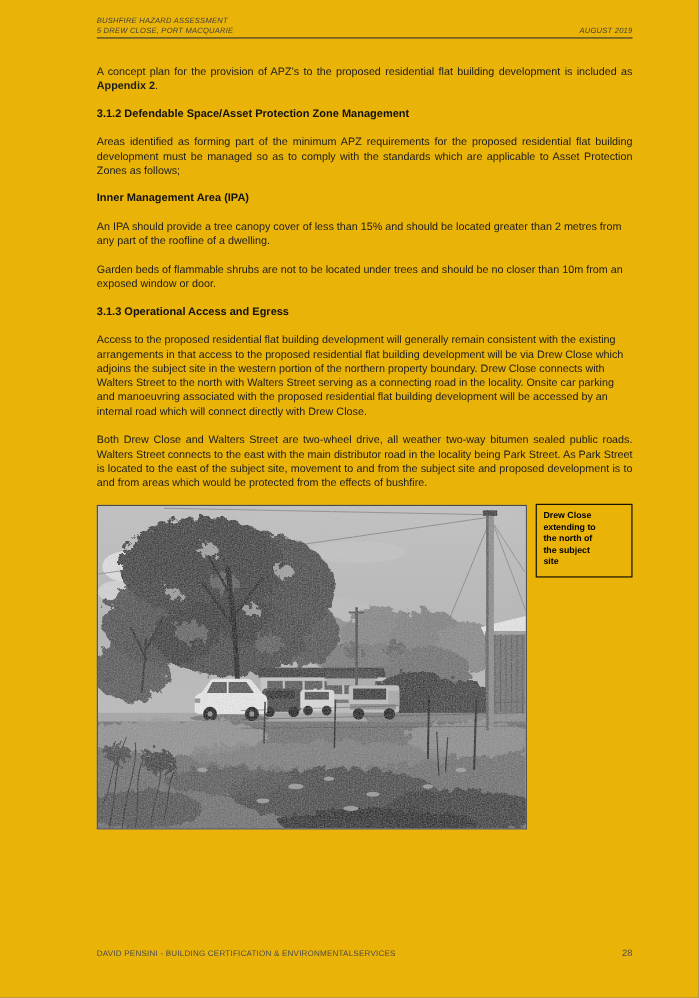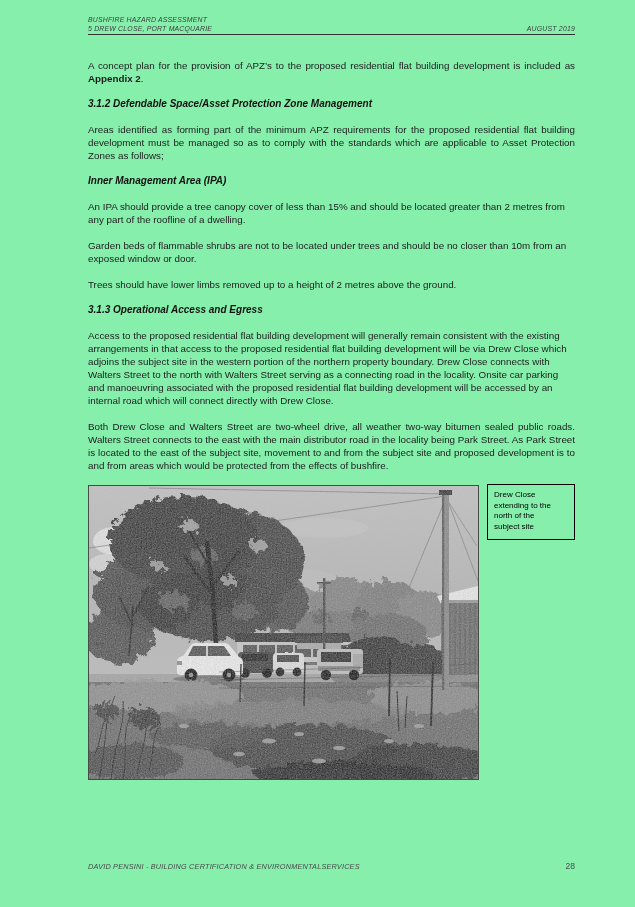--- a/index.html
+++ b/index.html
@@ -1,54 +1,54 @@
 <!DOCTYPE html>
 <html><head>
 <meta charset="utf-8">
 <style>
   html,body{margin:0;padding:0;background:#808080;}
   .page{
     position:relative;
     width:635px;height:907px;
-    background:#86efac;
+    background:#eab308;
     font-family:"Liberation Sans","DejaVu Sans",sans-serif;
     color:#1c1c1c;
     box-sizing:border-box;
     padding:16px 60px 0 88px;
     overflow:hidden;
   }
   
   .hdr{font-size:6.9px;font-style:italic;color:#3d3d3d;letter-spacing:.2px;}
   .hdr-line1{margin-bottom:2px;}
   .hdr-row2{display:flex;justify-content:space-between;border-bottom:1px solid #333;padding-bottom:2px;}
   
   .main{margin-top:24px;}
   p{font-size:9.8px;line-height:13px;margin:0 0 13px 0;}
   .justify{text-align:justify;}
   .ital{}
-  .h-sec{font-size:10px;font-weight:bold;font-style:italic;margin:0 0 14px 0;color:#111;}
+  .h-sec{font-size:10px;font-weight:bold;margin:0 0 14px 0;color:#111;}
   b,strong{font-weight:bold;}
   
   .photo-row{display:flex;align-items:flex-start;margin-top:0;}
   .photo-frame{width:391px;height:295px;border:1px solid #4a4a4a;box-sizing:border-box;overflow:hidden;background:#b8b8b8;flex:0 0 auto;}
   .photo-frame svg{display:block;}
   .callout{
     margin-left:8px;margin-top:-1px;
     width:78px;
     border:1.5px solid #000;
     padding:5px 22px 7px 6px;
-    font-size:8px;font-weight:normal;line-height:10.5px;color:#000;
+    font-size:8px;font-weight:bold;line-height:10.5px;color:#000;
   }
   
   .footer{
     position:absolute;left:88px;right:60px;top:861px;
     display:flex;justify-content:space-between;align-items:baseline;
     color:#4a4a4a;
   }
-  .footer-left{font-size:7.3px;font-style:italic;letter-spacing:.2px;}
+  .footer-left{font-size:7.3px;letter-spacing:.2px;}
   .footer-page{font-size:8.5px;}
 </style>
 </head>
 <body>
 
 <div class="page">
 
   <div class="hdr">
     <div class="hdr-line1">BUSHFIRE HAZARD ASSESSMENT</div>
     <div class="hdr-row2">
@@ -62,21 +62,20 @@
     <p class="justify"><span>A concept plan for the provision of APZ’s to the proposed residential flat building development is included as </span><strong>Appendix 2</strong><span>.</span></p>
 
     <div class="h-sec">3.1.2 Defendable Space/Asset Protection Zone Management</div>
 
     <p class="justify">Areas identified as forming part of the minimum APZ requirements for the proposed residential flat building development must be managed so as to comply with the standards which are applicable to Asset Protection Zones as follows;</p>
 
     <div class="h-sec">Inner Management Area (IPA)</div>
 
     <p class="ital">An IPA should provide a tree canopy cover of less than 15% and should be located greater than 2 metres from any part of the roofline of a dwelling.</p>
     <p class="ital">Garden beds of flammable shrubs are not to be located under trees and should be no closer than 10m from an exposed window or door.</p>
-    <p class="ital">Trees should have lower limbs removed up to a height of 2 metres above the ground.</p>
 
     <div class="h-sec">3.1.3 Operational Access and Egress</div>
 
     <p>Access to the proposed residential flat building development will generally remain consistent with the existing arrangements in that access to the proposed residential flat building development will be via Drew Close which adjoins the subject site in the western portion of the northern property boundary. Drew Close connects with Walters Street to the north with Walters Street serving as a connecting road in the locality. Onsite car parking and manoeuvring associated with the proposed residential flat building development will be accessed by an internal road which will connect directly with Drew Close.</p>
 
     <p class="justify">Both Drew Close and Walters Street are two-wheel drive, all weather two-way bitumen sealed public roads. Walters Street connects to the east with the main distributor road in the locality being Park Street. As Park Street is located to the east of the subject site, movement to and from the subject site and proposed development is to and from areas which would be protected from the effects of bushfire.</p>
 
     <div class="photo-row">
       <div class="photo-frame">
 

